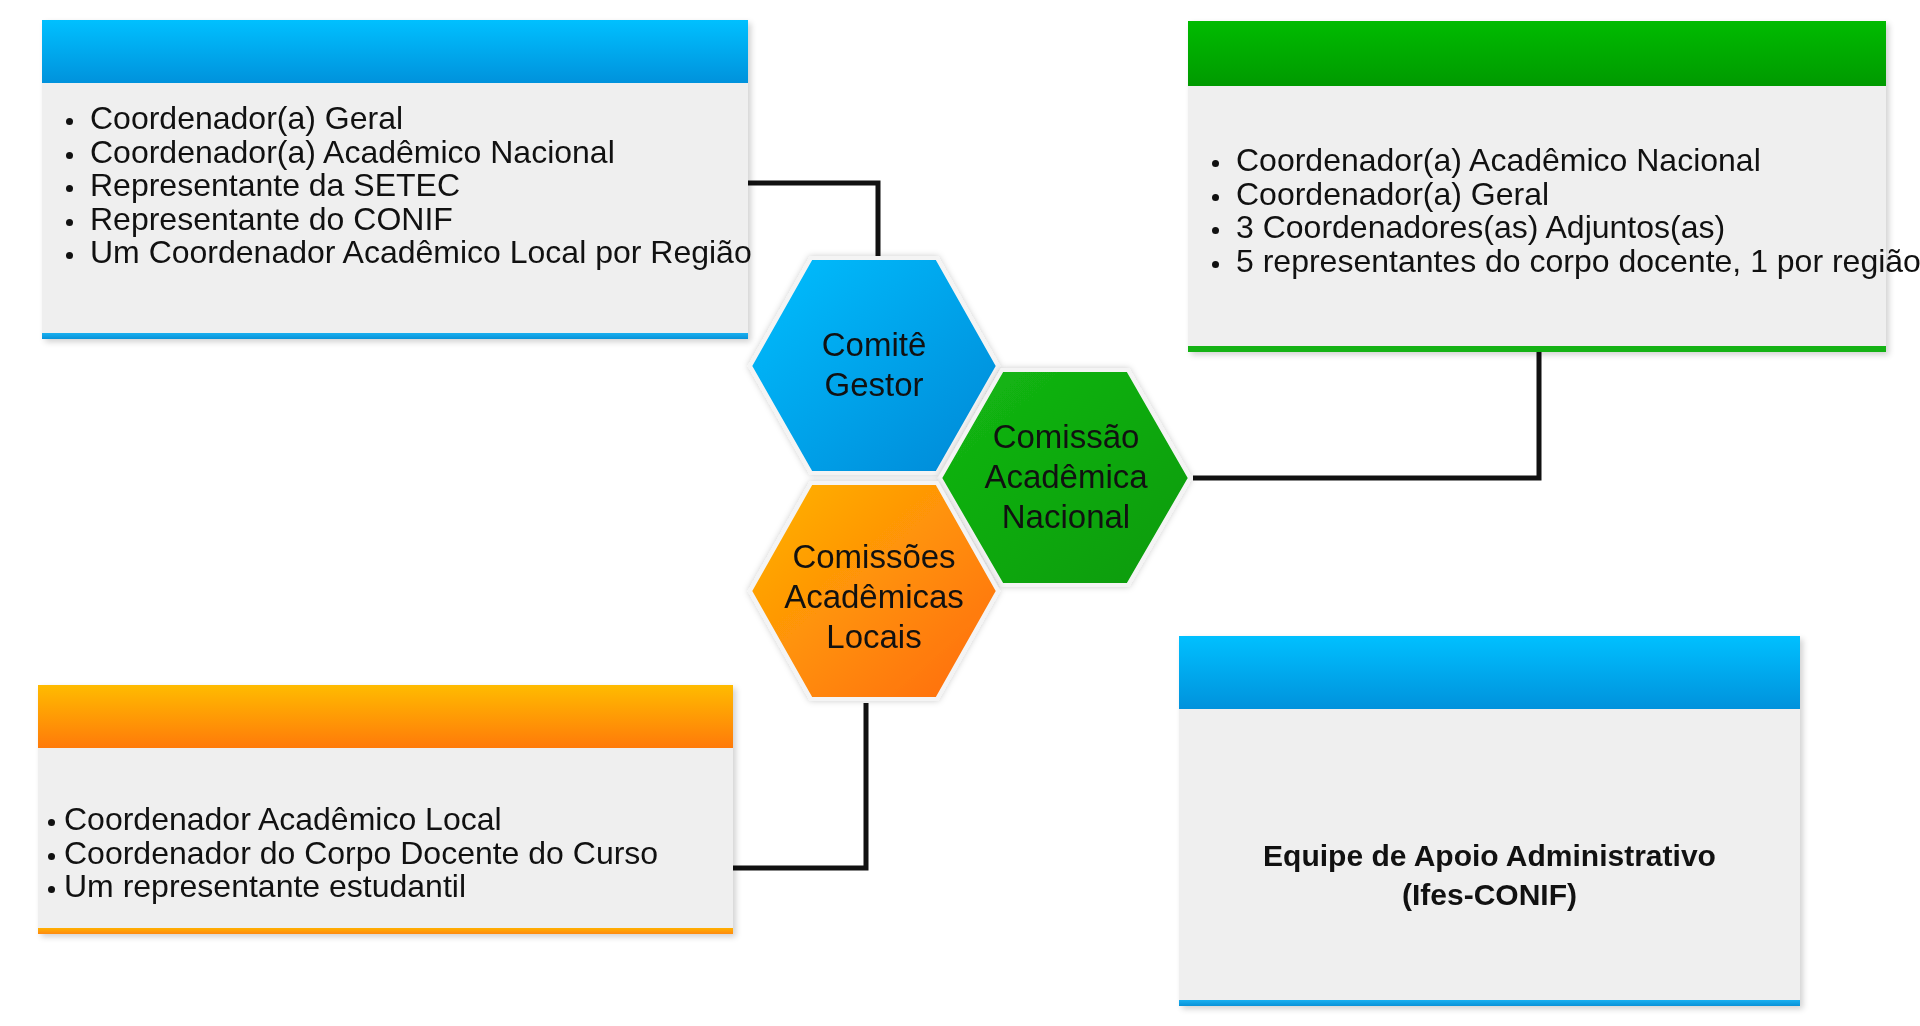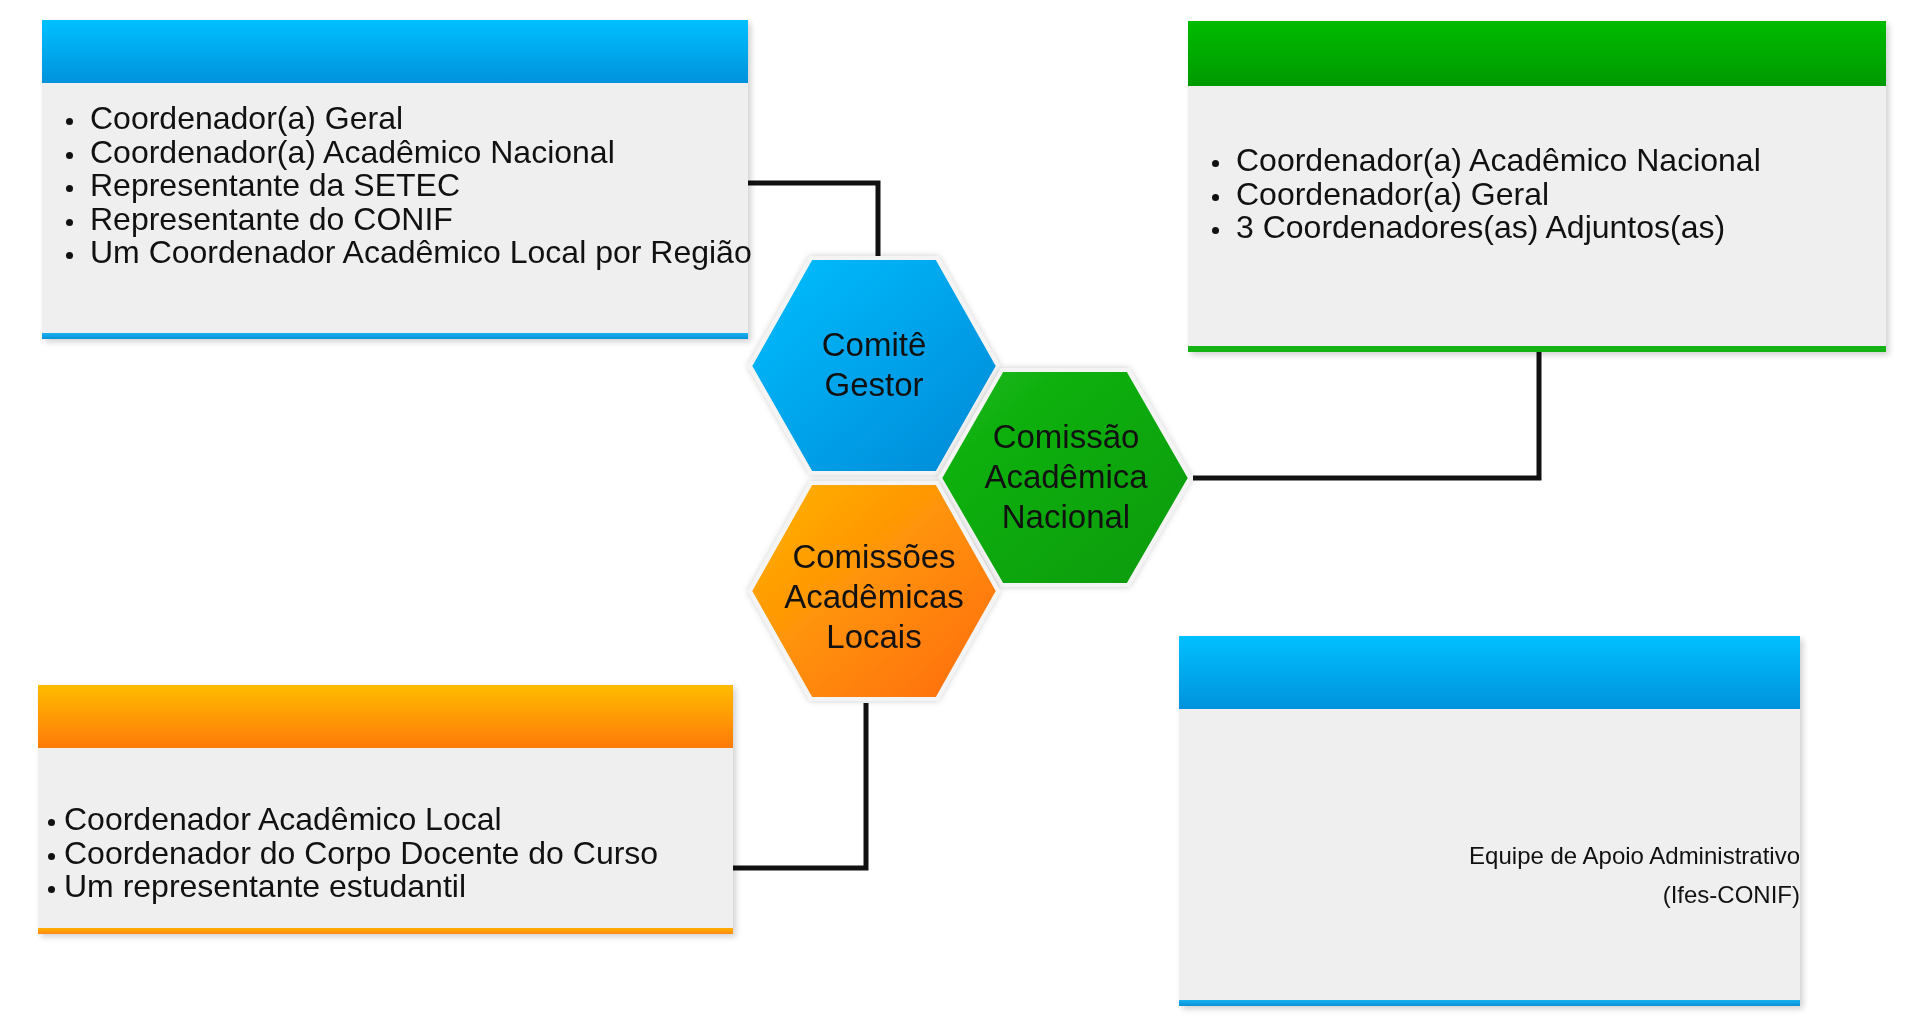--- a/index.html
+++ b/index.html
@@ -26,22 +26,22 @@
   #box-nacional { left:1188px; top:21px; width:698px; height:331px; }
   #box-nacional .hdr { height:65px; }
   #box-nacional ul { left:24px; top:123px; }
 
   #box-locais { left:38px; top:685px; width:695px; height:249px; }
   #box-locais .hdr { height:63px; }
   #box-locais ul { left:10px; top:118px; }
 
   #box-admin { left:1179px; top:636px; width:621px; height:370px; }
   #box-admin .hdr { height:73px; }
-  #box-admin .admin-text { position:absolute; left:0; right:0; top:200px; text-align:right;
-        font-weight:normal; font-size:24px; line-height:39px; }
+  #box-admin .admin-text { position:absolute; left:0; right:0; top:200px; text-align:center;
+        font-weight:bold; font-size:30px; line-height:39px; }
 
   svg#diagram { position:absolute; left:0; top:0; }
   .hex-label { font-family:"Liberation Sans", sans-serif; font-size:33px; fill:#111; text-anchor:middle; }
 </style>
 </head>
 <body>
 
 <svg id="diagram" width="1920" height="1026">
   <defs>
     <linearGradient id="g-blue" x1="0" y1="0" x2="1" y2="1">
@@ -95,20 +95,21 @@
   </ul>
   <div class="stripe blue-stripe"></div>
 </div>
 
 <div class="box" id="box-nacional">
   <div class="hdr green-hdr"></div>
   <ul>
     <li><span class="dot"></span><span>Coordenador(a) Acadêmico Nacional</span></li>
     <li><span class="dot"></span><span>Coordenador(a) Geral</span></li>
     <li><span class="dot"></span><span>3 Coordenadores(as) Adjuntos(as)</span></li>
+    <li><span class="dot"></span><span>5 representantes do corpo docente, 1 por região</span></li>
   </ul>
   <div class="stripe green-stripe"></div>
 </div>
 
 <div class="box" id="box-locais">
   <div class="hdr orange-hdr"></div>
   <ul>
     <li style="padding-left:16px"><span class="dot"></span><span>Coordenador Acadêmico Local</span></li>
     <li style="padding-left:16px"><span class="dot"></span><span>Coordenador do Corpo Docente do Curso</span></li>
     <li style="padding-left:16px"><span class="dot"></span><span>Um representante estudantil</span></li>

